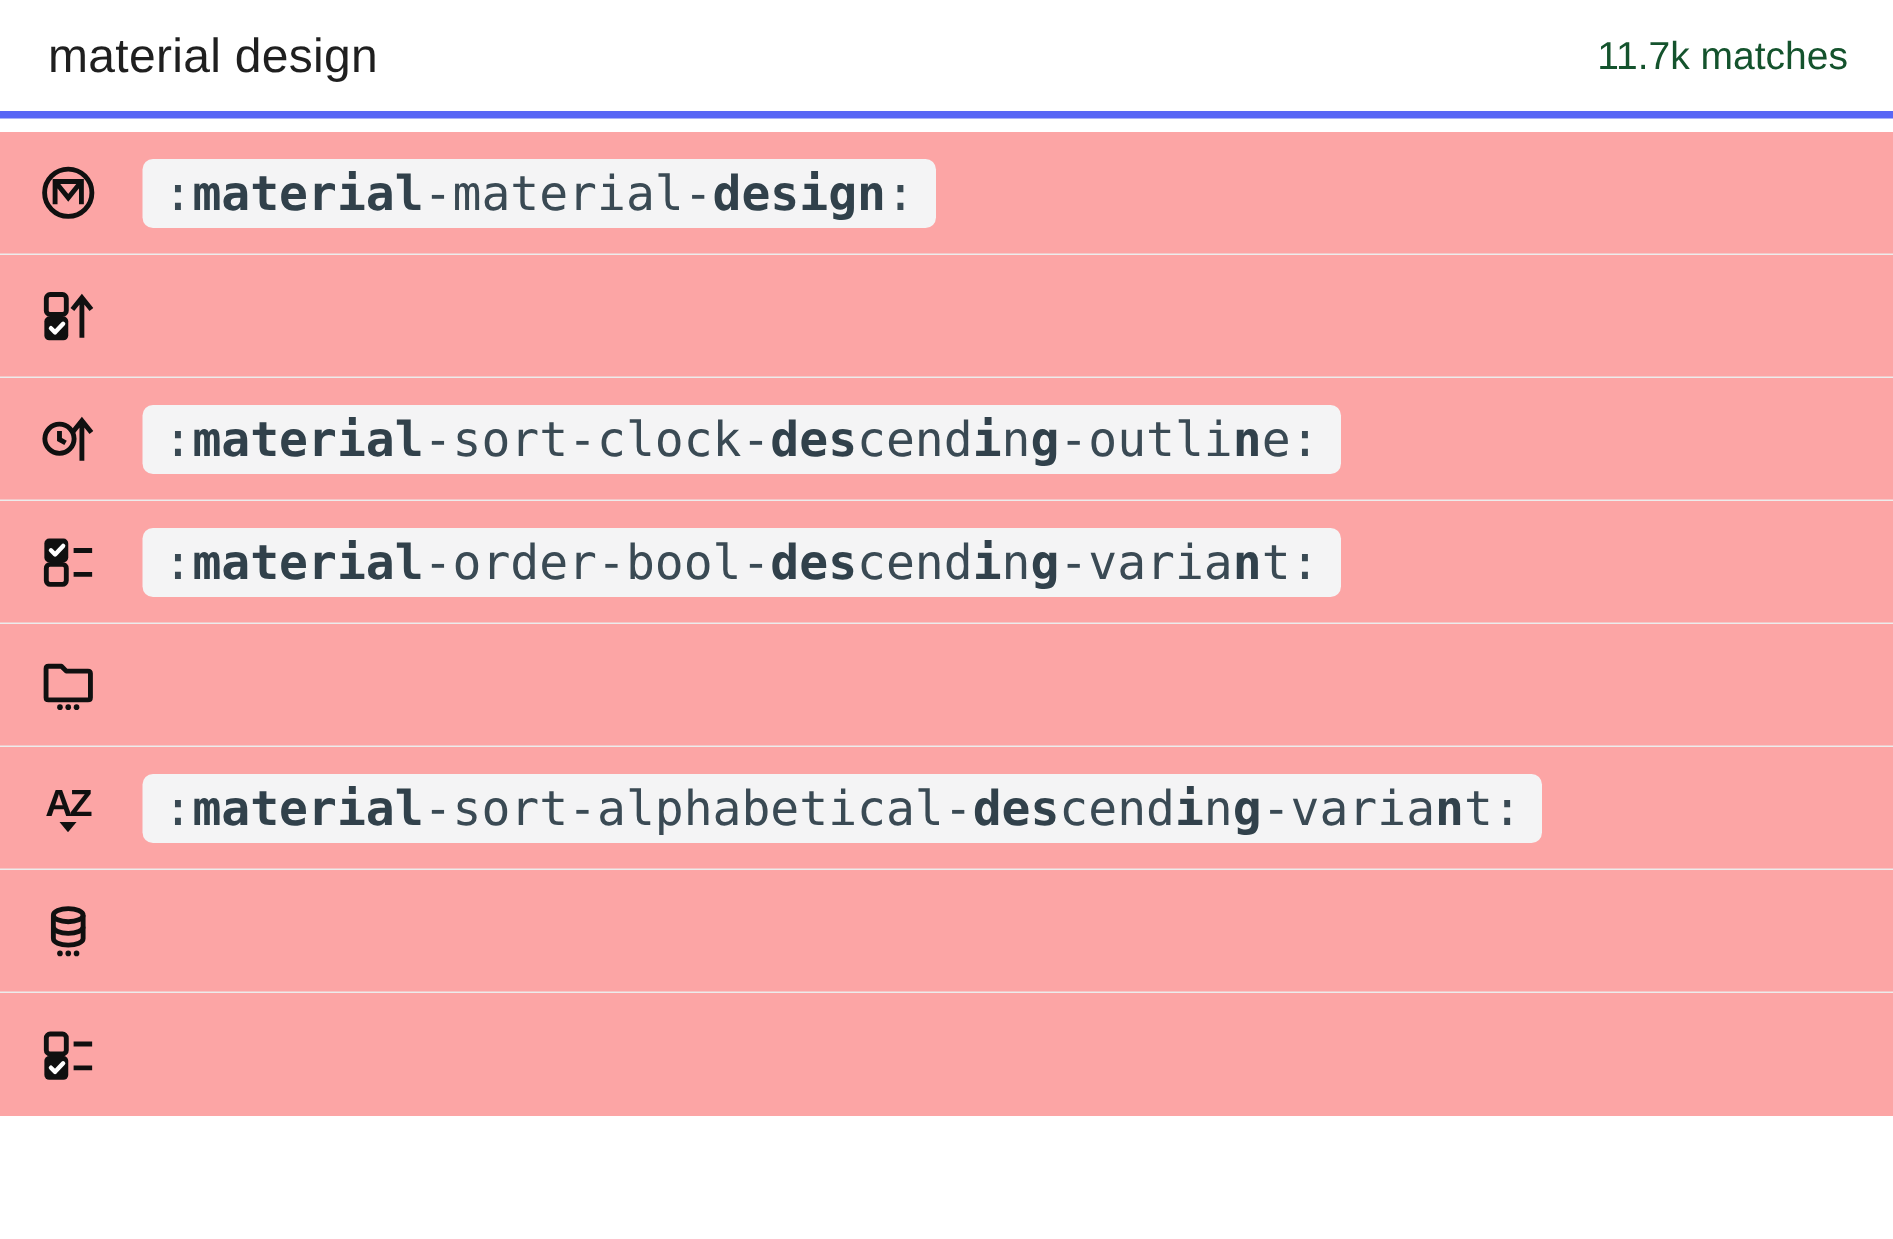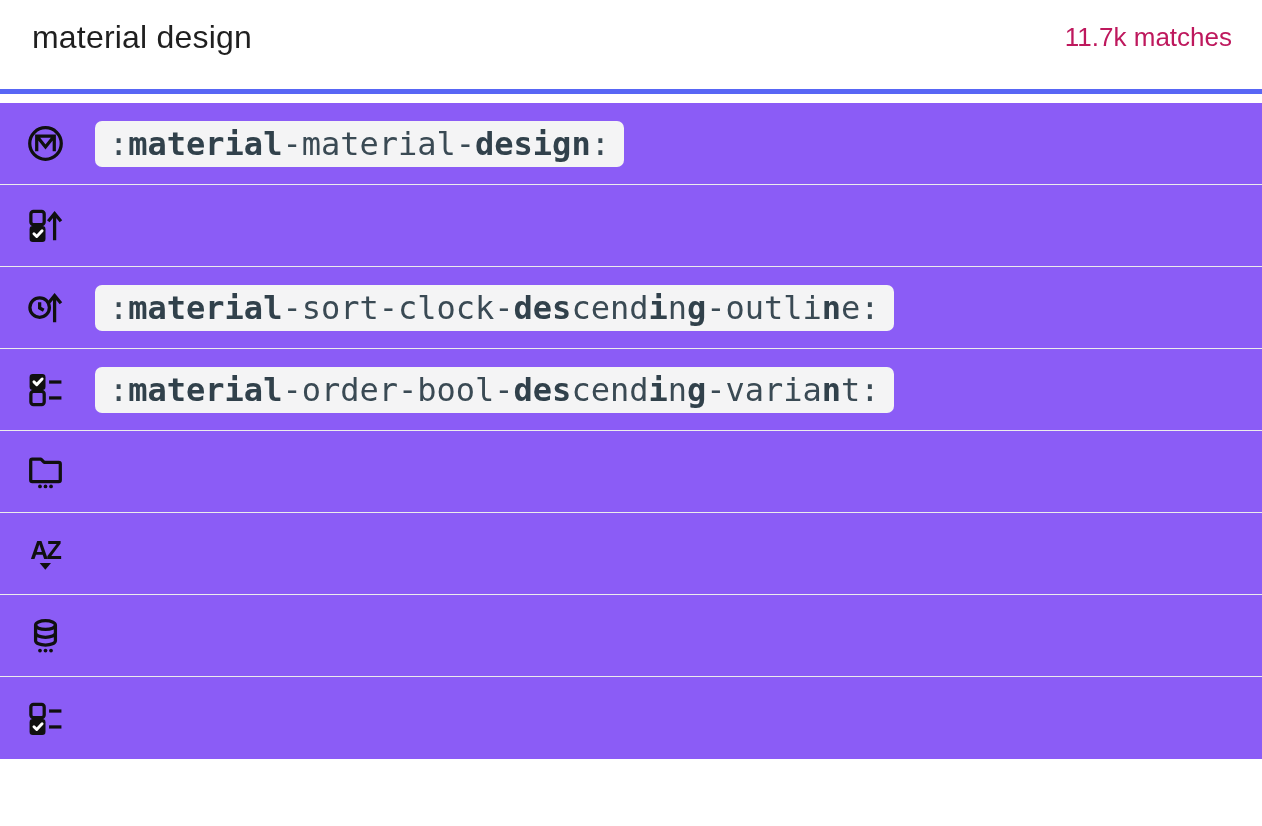--- a/index.html
+++ b/index.html
@@ -3,35 +3,35 @@
 <meta charset="utf-8">
 <style>
   html, body { margin:0; padding:0; }
   body {
     width:1262px; height:826px; background:#ffffff; overflow:hidden;
     font-family:"Liberation Sans", sans-serif;
     -webkit-font-smoothing:antialiased;
   }
   .header {
     height:74px; display:flex; align-items:center;
-    padding:0 30px 15px 32px; background:#ffffff;
+    padding:0 30px 0 32px; background:#ffffff;
   }
   .query {
     flex:1; font-size:32px; color:#1f1f1f; letter-spacing:0.2px;
     white-space:pre; outline:none;
   }
-  .matches { font-size:26px; color:#be185d;text-align:right; }
+  .matches { font-size:26px; color:#14532d;text-align:right; }
   .accent-bar { height:5px; background:#5866f5; }
   .results { padding-top:9px; }
   .row {
     height:82px; box-sizing:border-box;
     display:flex; align-items:center;
     padding-left:25px;
     border-bottom:1px solid #ececec;
-    background:#8b5cf6;
+    background:#fca5a5;
   }
   .row:last-child { border-bottom:none; }
   .icon {
     width:40px; height:40px; flex:0 0 40px;
     display:flex; align-items:center; justify-content:center;
   }
   .icon svg { width:39px; height:39px; display:block; }
   .chip {
     margin-left:30px;
     background:#f4f4f5; border-radius:7px;
@@ -113,20 +113,21 @@
 </span>
   </div>
 
   <div class="row">
     <span class="icon">
   <svg viewBox="0 0 24 24">
     <text x="11.7" y="15.2" text-anchor="middle" font-size="15.5" letter-spacing="-1.2">AZ</text>
     <path class="fl" d="M8.4 17.8 h7 l-3.5 4.2 z"></path>
   </svg>
 </span>
+    <span class="chip"><span>:</span><b>material</b><span>-sort-alphabetical-</span><b>des</b><span>cend</span><b>i</b><span>n</span><b>g</b><span>-varia</span><b>n</b><span>t:</span></span>
   </div>
 
   <div class="row">
     <span class="icon">
   <svg viewBox="0 0 24 24">
     <ellipse class="st" cx="12" cy="5.6" rx="6.1" ry="2.7" stroke-width="1.9"></ellipse>
     <path class="st" stroke-width="1.9" d="M5.9 5.6 V15.2 c0 1.5 2.7 2.7 6.1 2.7 s6.1-1.2 6.1-2.7 V5.6"></path>
     <path class="st" stroke-width="1.9" d="M5.9 10.4 c0 1.5 2.7 2.7 6.1 2.7 s6.1-1.2 6.1-2.7"></path>
     <circle class="fl" cx="8.6" cy="21.3" r="1.15"></circle>
     <circle class="fl" cx="12" cy="21.3" r="1.15"></circle>

